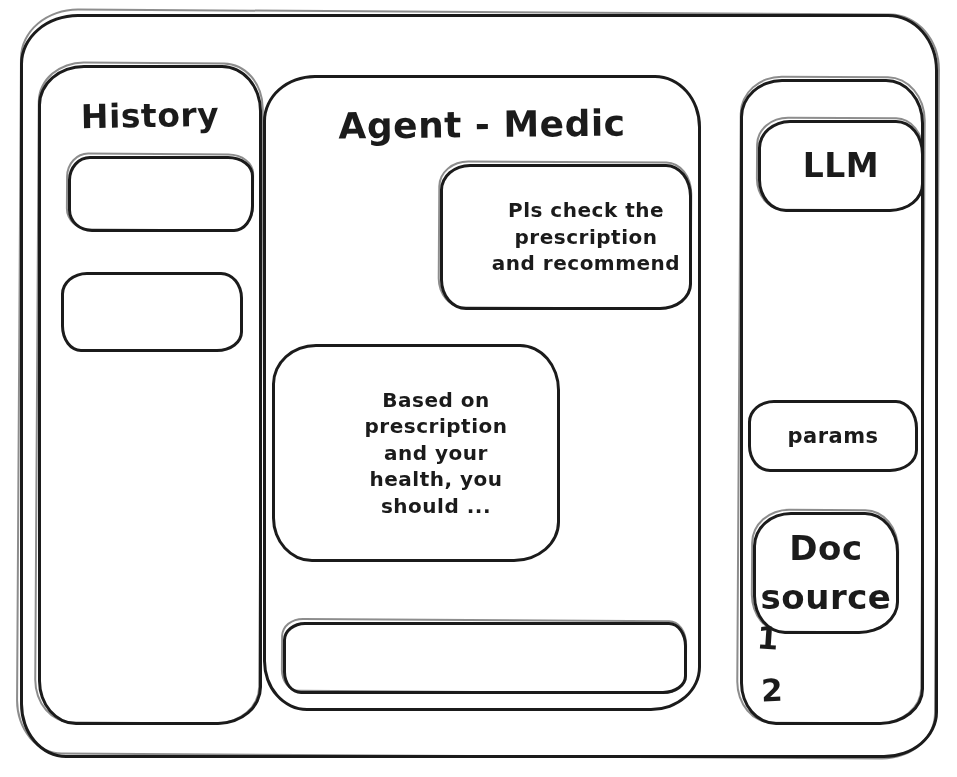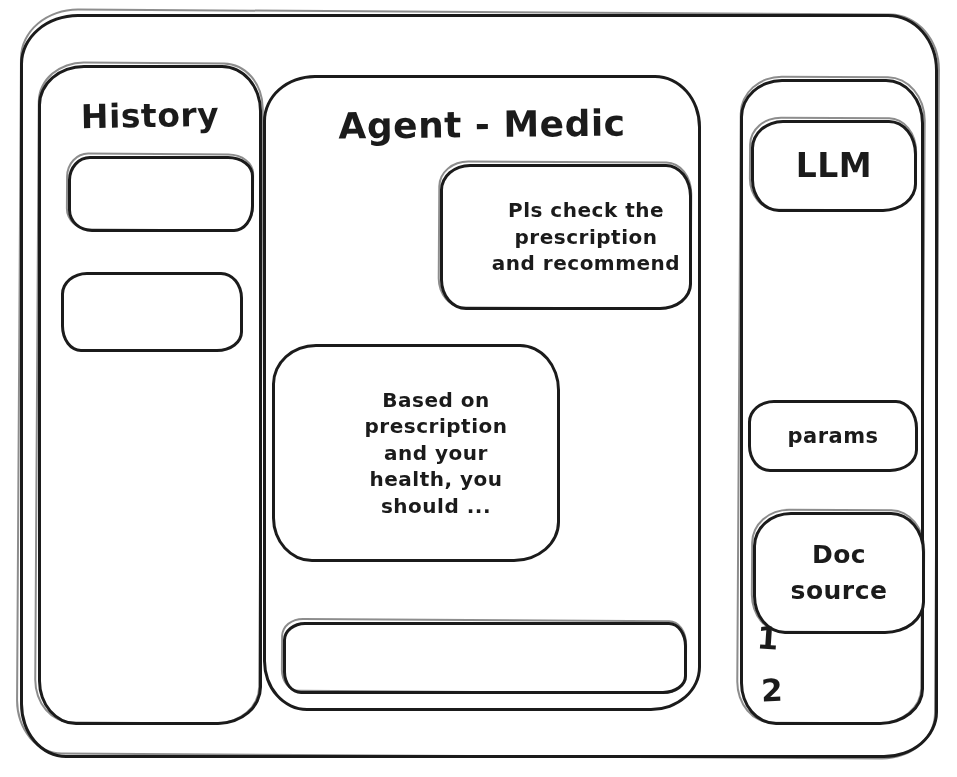--- a/index.html
+++ b/index.html
@@ -96,33 +96,33 @@
     left:717px;top:62px;width:184px;height:646px;
     border-radius:42px 38px 44px 36px / 38px 44px 36px 42px;
   }
   .tool-btn{
     display:flex;align-items:center;justify-content:center;
     font-family:inherit;font-weight:700;letter-spacing:.5px;
     color:var(--stroke);cursor:pointer;padding:0;
     text-align:center;line-height:1.45;
   }
   .btn-llm{
-    left:8px;top:38px;width:166px;height:92px;font-size:33px;
+    left:15px;top:38px;width:166px;height:92px;font-size:33px;
     border-radius:32px 28px 34px 28px / 28px 34px 28px 32px;
   }
   .btn-ocr{
     left:14px;top:152px;width:166px;height:92px;font-size:33px;
     border-radius:30px 34px 28px 32px / 34px 28px 32px 30px;
   }
   .btn-params{
     left:5px;top:318px;width:170px;height:72px;font-size:21px;
     border-radius:26px 22px 28px 22px / 22px 28px 22px 26px;
   }
   .btn-docsource{
-    left:10px;top:430px;width:172px;height:122px;font-size:25px;
+    left:10px;top:430px;width:146px;height:122px;font-size:34px;
     border-radius:38px 34px 40px 32px / 34px 40px 32px 38px;
   }
   .doc-item{
     position:absolute;font-size:31px;cursor:pointer;z-index:2;
   }
   .doc-1{left:14px;top:538px;transform:rotate(4deg);}
   .doc-2{left:18px;top:590px;transform:rotate(-2deg);}
 </style>
 </head>
 <body>

